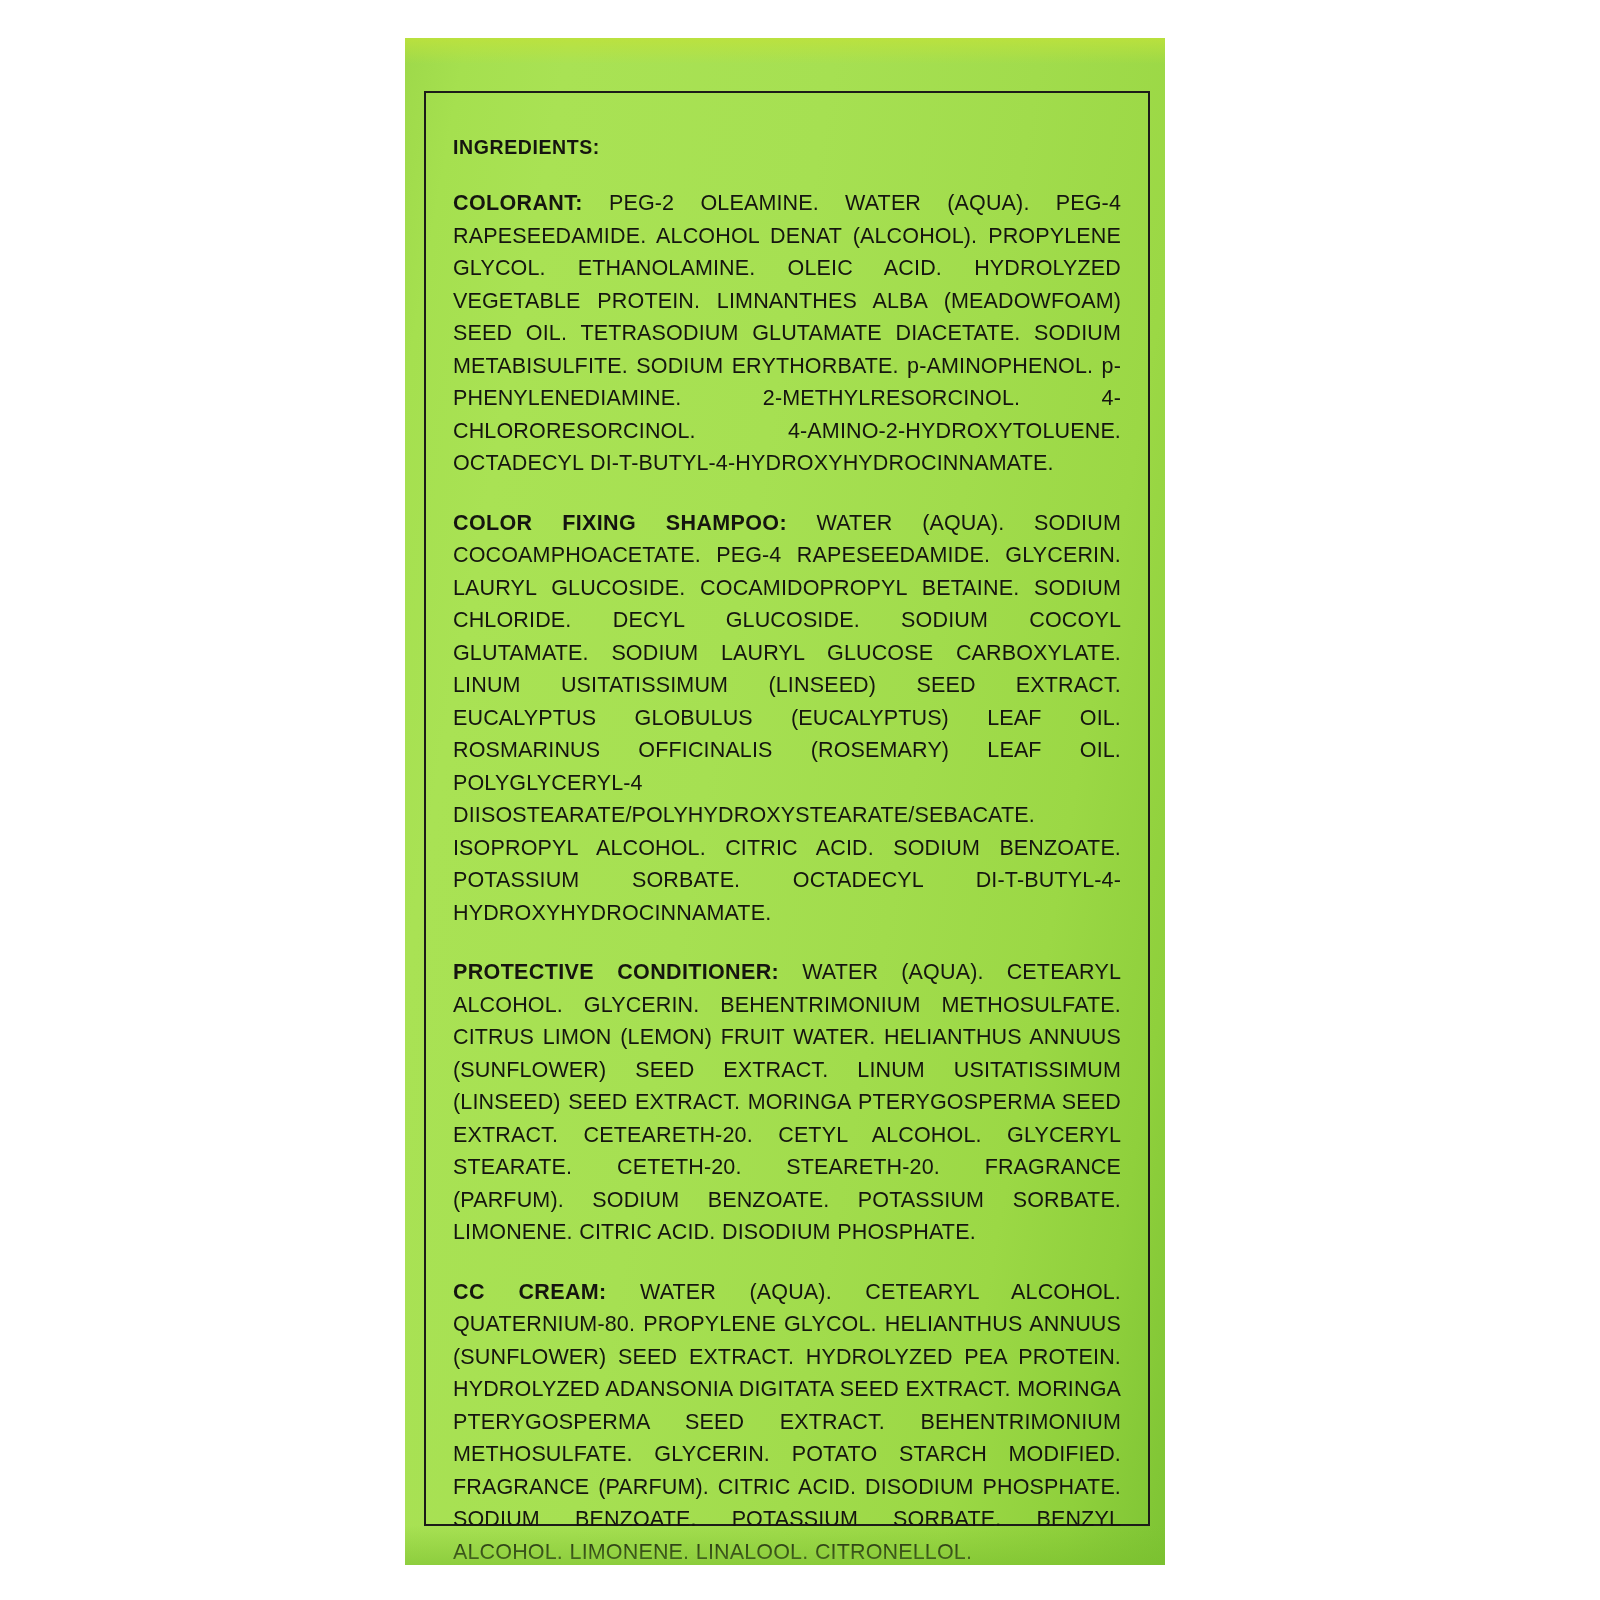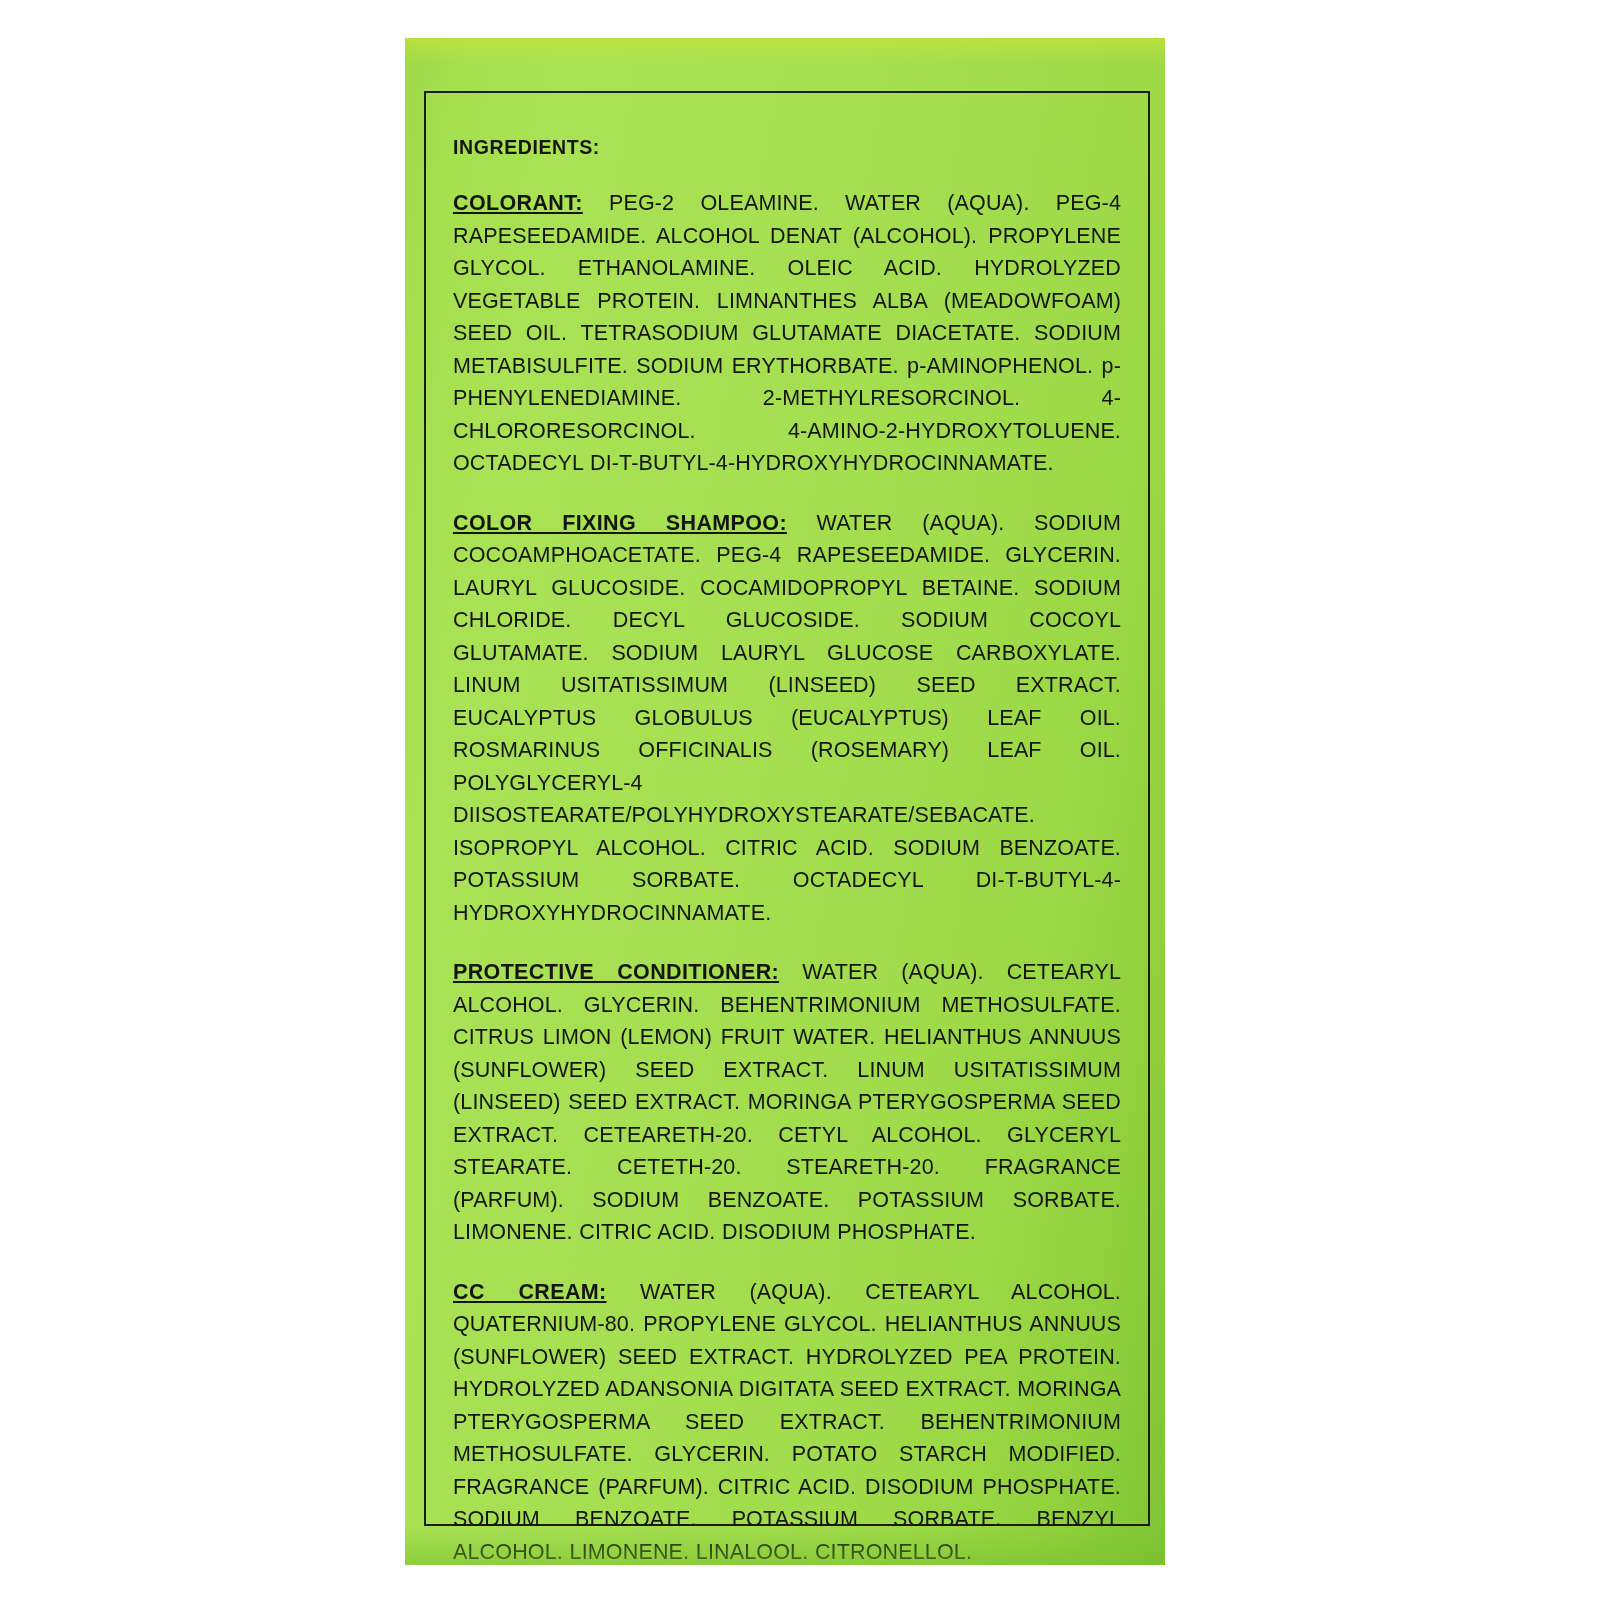--- a/index.html
+++ b/index.html
@@ -99,21 +99,20 @@
     letter-spacing: 0.15px;
     text-align: justify;
     margin: 0;
     color: #15150f;
     word-spacing: 0.5px;
   }
 
   .para .lbl {
     font-weight: bold;
     letter-spacing: 0.35px;
-    text-decoration: underline;
   }
 
   
   .para { text-align-last: left; }
 </style>
 </head>
 <body>
 
 <div id="page">
   <div id="panel">

